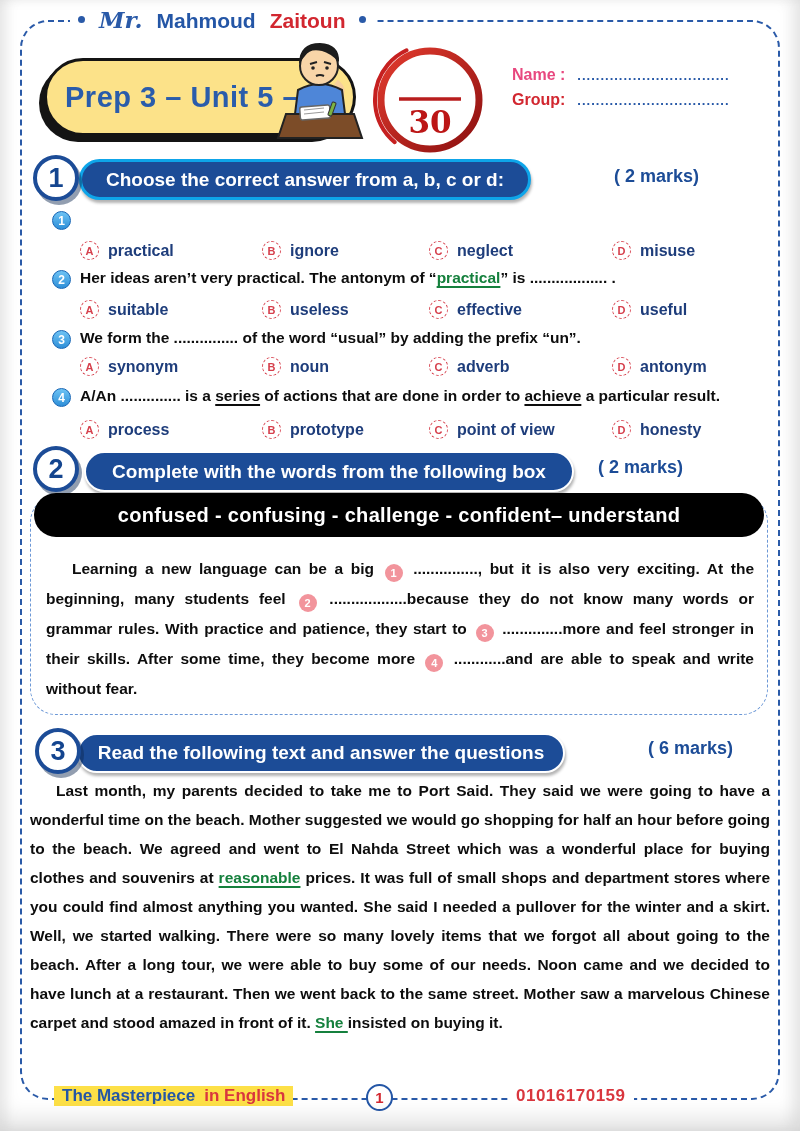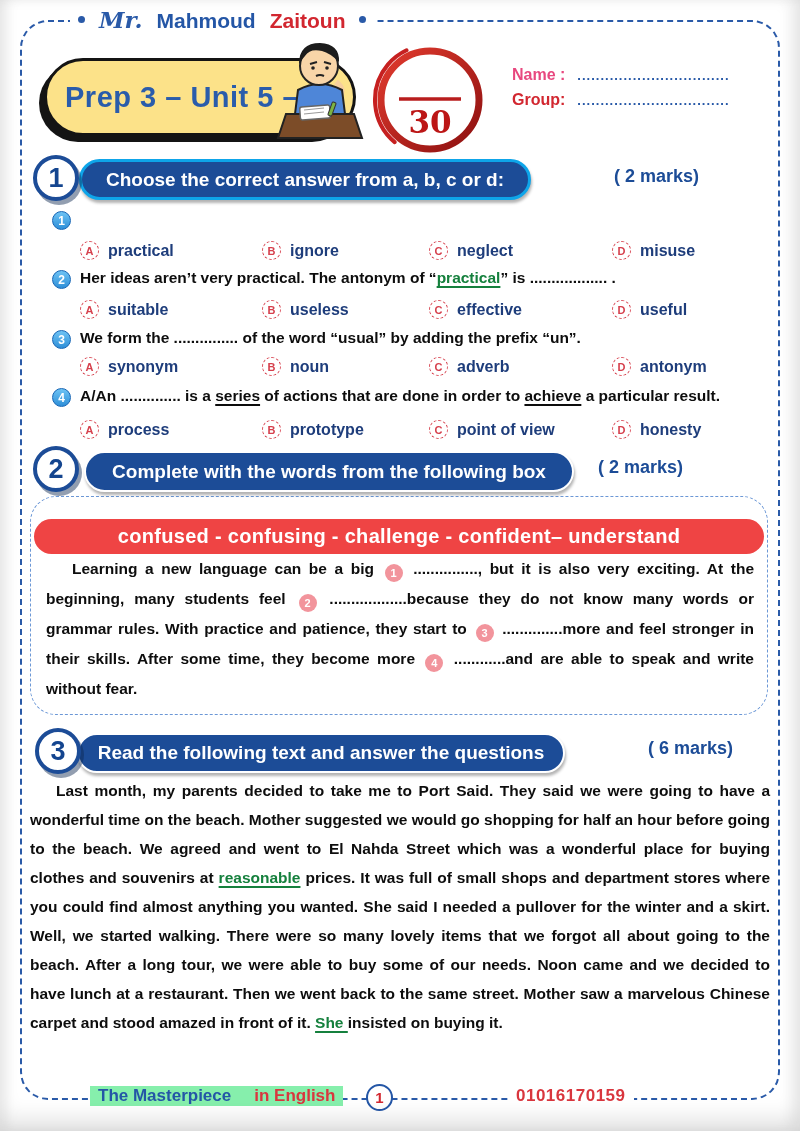--- a/index.html
+++ b/index.html
@@ -49,36 +49,36 @@
         box-sizing:border-box;}
   .opts{position:absolute;left:80px;right:20px;display:grid;
         grid-template-columns:182px 167px 183px auto;z-index:3;}
   .opt{display:flex;align-items:center;gap:9px;font-size:16px;font-weight:bold;color:#1e3d7b;}
   .opt-letter{width:19px;height:19px;border-radius:50%;border:1.5px dashed #d6404d;color:#d6404d;
         font-size:11px;font-weight:bold;display:flex;align-items:center;justify-content:center;
         flex:none;box-sizing:border-box;}
   .ru{color:#15803d;text-decoration:underline;text-decoration-thickness:2px;text-underline-offset:3px;}
   .bu{text-decoration:underline;text-decoration-thickness:2px;text-underline-offset:3px;}
   
-  .word-box{position:absolute;left:34px;top:493px;width:730px;height:35px;background:#ef4444;
+  .word-box{position:absolute;left:34px;top:493px;width:730px;height:44px;background:#000000;
         border-radius:27px;color:#fff;font-size:20px;font-weight:bold;display:flex;align-items:center;
-        justify-content:center;z-index:4;letter-spacing:.3px;margin-top:26px;}
+        justify-content:center;z-index:4;letter-spacing:.3px;}
   .para-frame{position:absolute;left:30px;top:496px;width:738px;height:219px;
         border:1.5px dashed #6b97d6;border-radius:26px;z-index:2;box-sizing:border-box;}
   .para{position:absolute;left:46px;top:554px;width:708px;font-size:15.5px;font-weight:bold;
         color:#0d0d0d;line-height:30px;text-align:justify;text-indent:26px;z-index:3;}
   .num-chip{display:inline-flex;width:18px;height:18px;border-radius:50%;background:#f2949c;
         color:#fff;font-size:11px;font-weight:bold;align-items:center;justify-content:center;
         vertical-align:-3px;margin:0 3px;text-indent:0;}
   
   .reading{position:absolute;left:30px;top:776px;width:740px;font-size:15.5px;font-weight:bold;
         color:#0d0d0d;line-height:29px;text-align:justify;text-indent:26px;z-index:3;}
   
-  .footer-brand{position:absolute;left:54px;top:1086px;z-index:5;background:#86efac;padding:0 8px;
-        display:flex;gap:23px;align-items:baseline;margin-left:36px;}
+  .footer-brand{position:absolute;left:54px;top:1086px;z-index:5;background:#fde047;padding:0 8px;
+        display:flex;gap:9px;align-items:baseline;}
   .fb-blue{color:#2456a6;font-weight:bold;font-size:17px;}
   .fb-red{color:#d9363e;font-weight:bold;font-size:17px;}
   .footer-circle{position:absolute;left:366px;top:1084px;width:27px;height:27px;border-radius:50%;
         background:#fff;border:2px solid #2456a6;color:#d22730;font-weight:bold;font-size:15px;
         display:flex;align-items:center;justify-content:center;z-index:5;box-sizing:border-box;}
   .footer-phone{position:absolute;left:508px;top:1086px;z-index:5;background:#fff;padding:0 8px;
         color:#d9363e;font-weight:bold;font-size:17px;letter-spacing:.5px;}
 </style>
 </head>
 <body>

